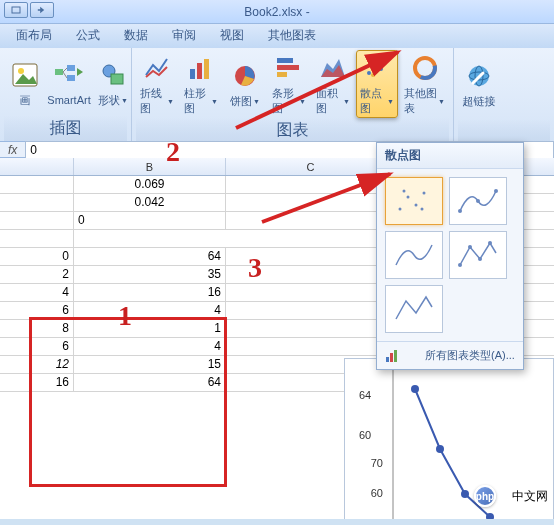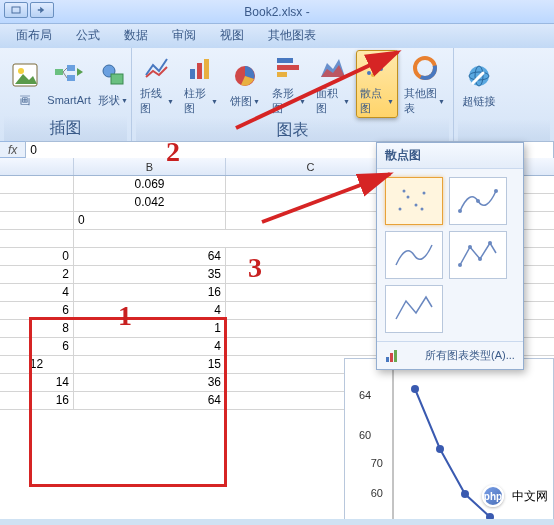--- a/index.html
+++ b/index.html
@@ -58,21 +58,21 @@
 
 .chart { position: absolute; right: 0; top: 200px; width: 210px; height: 190px; background: white; border: 1px solid #b8c7dc; pointer-events: none; }
 
 
 .arrow { position: absolute; z-index: 40; pointer-events: none; }
 
 
 .anno { position: absolute; font: bold 28px "Times New Roman"; color: #c82020; z-index: 35; pointer-events: none; }
 
 
-.wm { position: absolute; right: 6px; bottom: 18px; display: flex; align-items: center; gap: 8px; z-index: 50; }
+.wm { position: absolute; right: 6px; bottom: 18px; display: flex; align-items: center; gap: 16px; z-index: 50; }
 .wm-icon { width: 22px; height: 22px; background: linear-gradient(135deg,#7aa0e8,#4a6fb8); border-radius: 50%; border: 2px solid white; box-shadow: 0 1px 3px rgba(0,0,0,.3); display:flex; align-items:center; justify-content:center; color:white; font-weight:bold; font-size:10px; }
 
 svg { display: block; }
 </style>
 </head>
 <body>
 
 <div class="titlebar">
   <div class="win-controls">
     <div class="win-btn">
@@ -311,27 +311,22 @@
         <div class="cell cA" style="text-align:right;">8</div>
         <div class="cell cB">1</div>
         <div class="cell cC"></div>
       </div>
       <div class="row">
         <div class="cell cA" style="text-align:right;">6</div>
         <div class="cell cB">4</div>
         <div class="cell cC"></div>
       </div>
       <div class="row">
-        <div class="cell cA" style="text-align:center;">12</div>
+        <div class="cell cA" style="text-align:right;font-style:italic;">12</div>
         <div class="cell cB">15</div>
-        <div class="cell cC"></div>
-      </div>
-      <div class="row">
-        <div class="cell cA" style="text-align:right;">14</div>
-        <div class="cell cB">36</div>
         <div class="cell cC"></div>
       </div>
       <div class="row">
         <div class="cell cA" style="text-align:right;">16</div>
         <div class="cell cB">64</div>
         <div class="cell cC"></div>
       </div>
     </div>
 
   <div class="sel-box" style="left:29px; top:159px; width:198px; height:170px;"></div>

